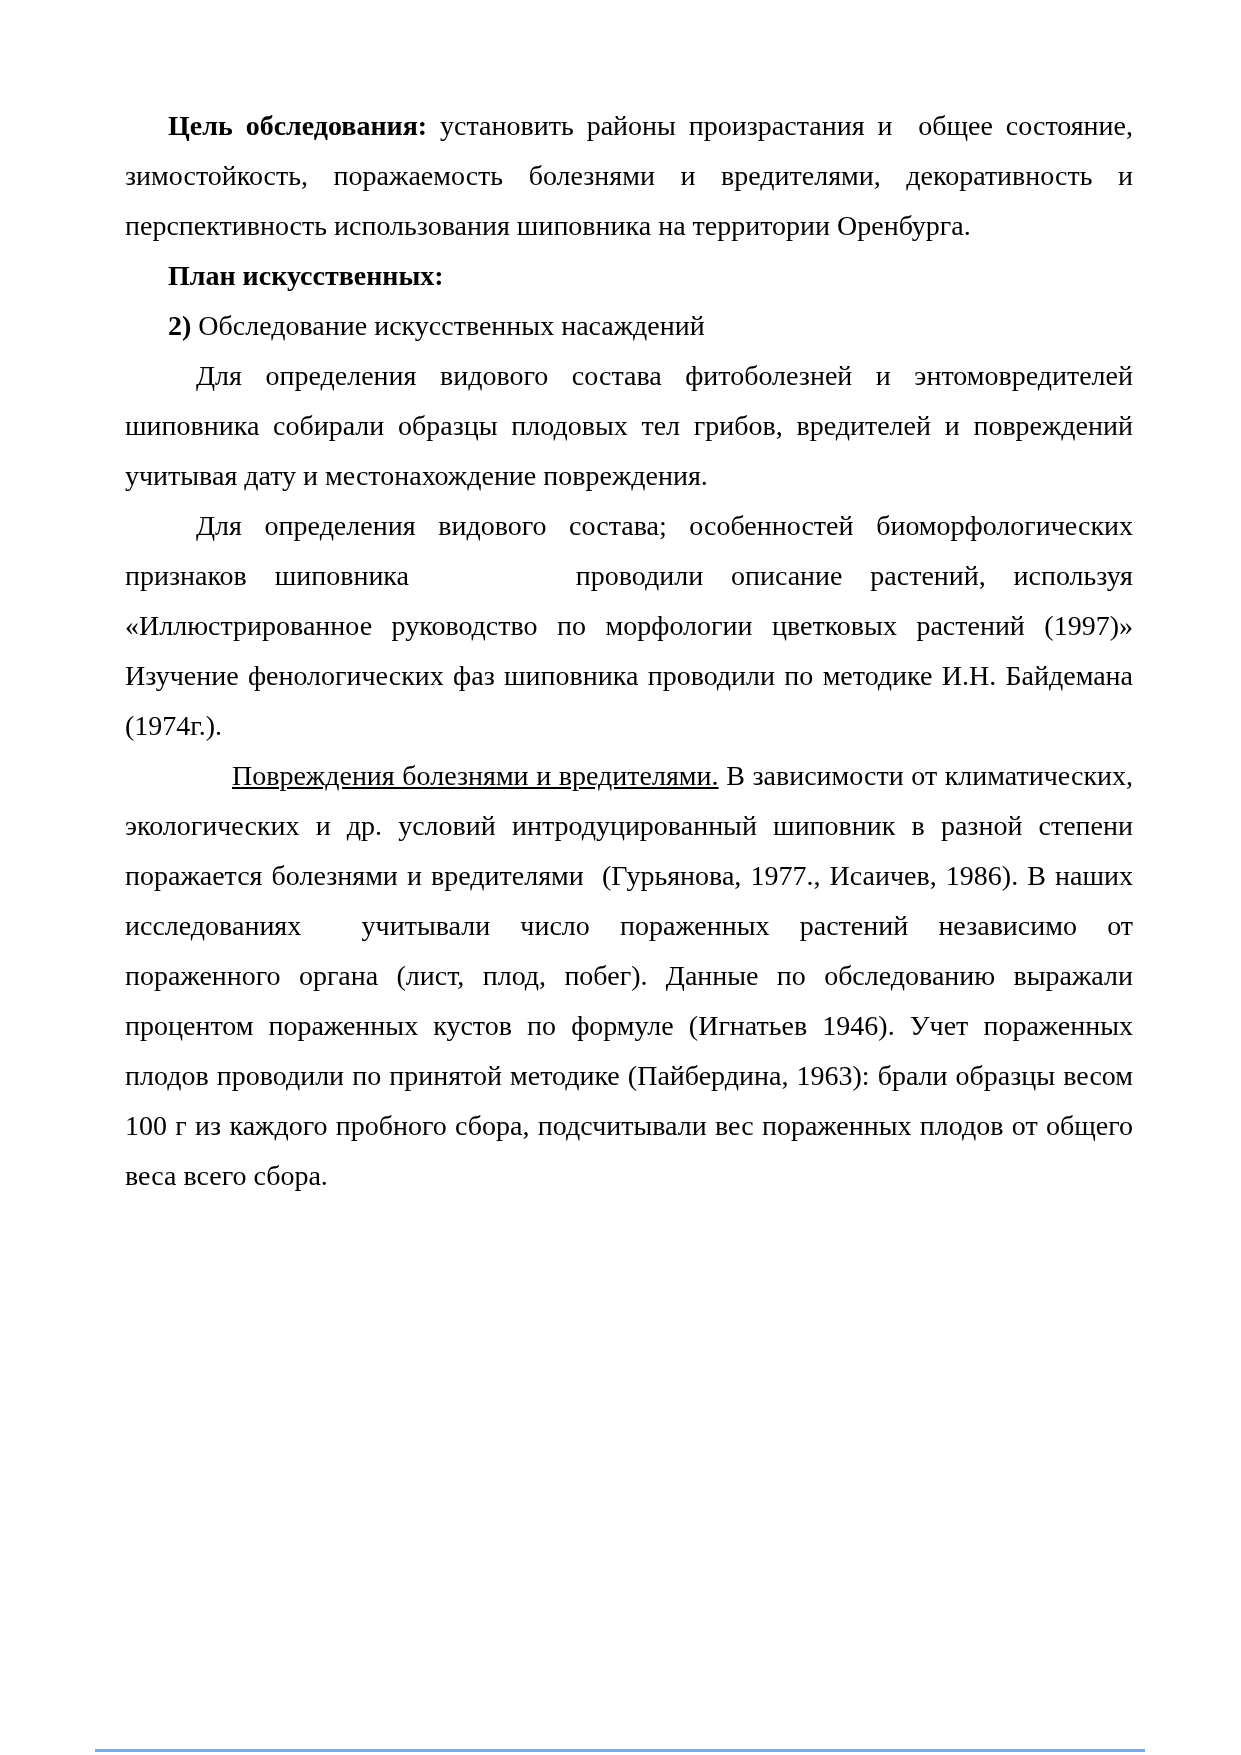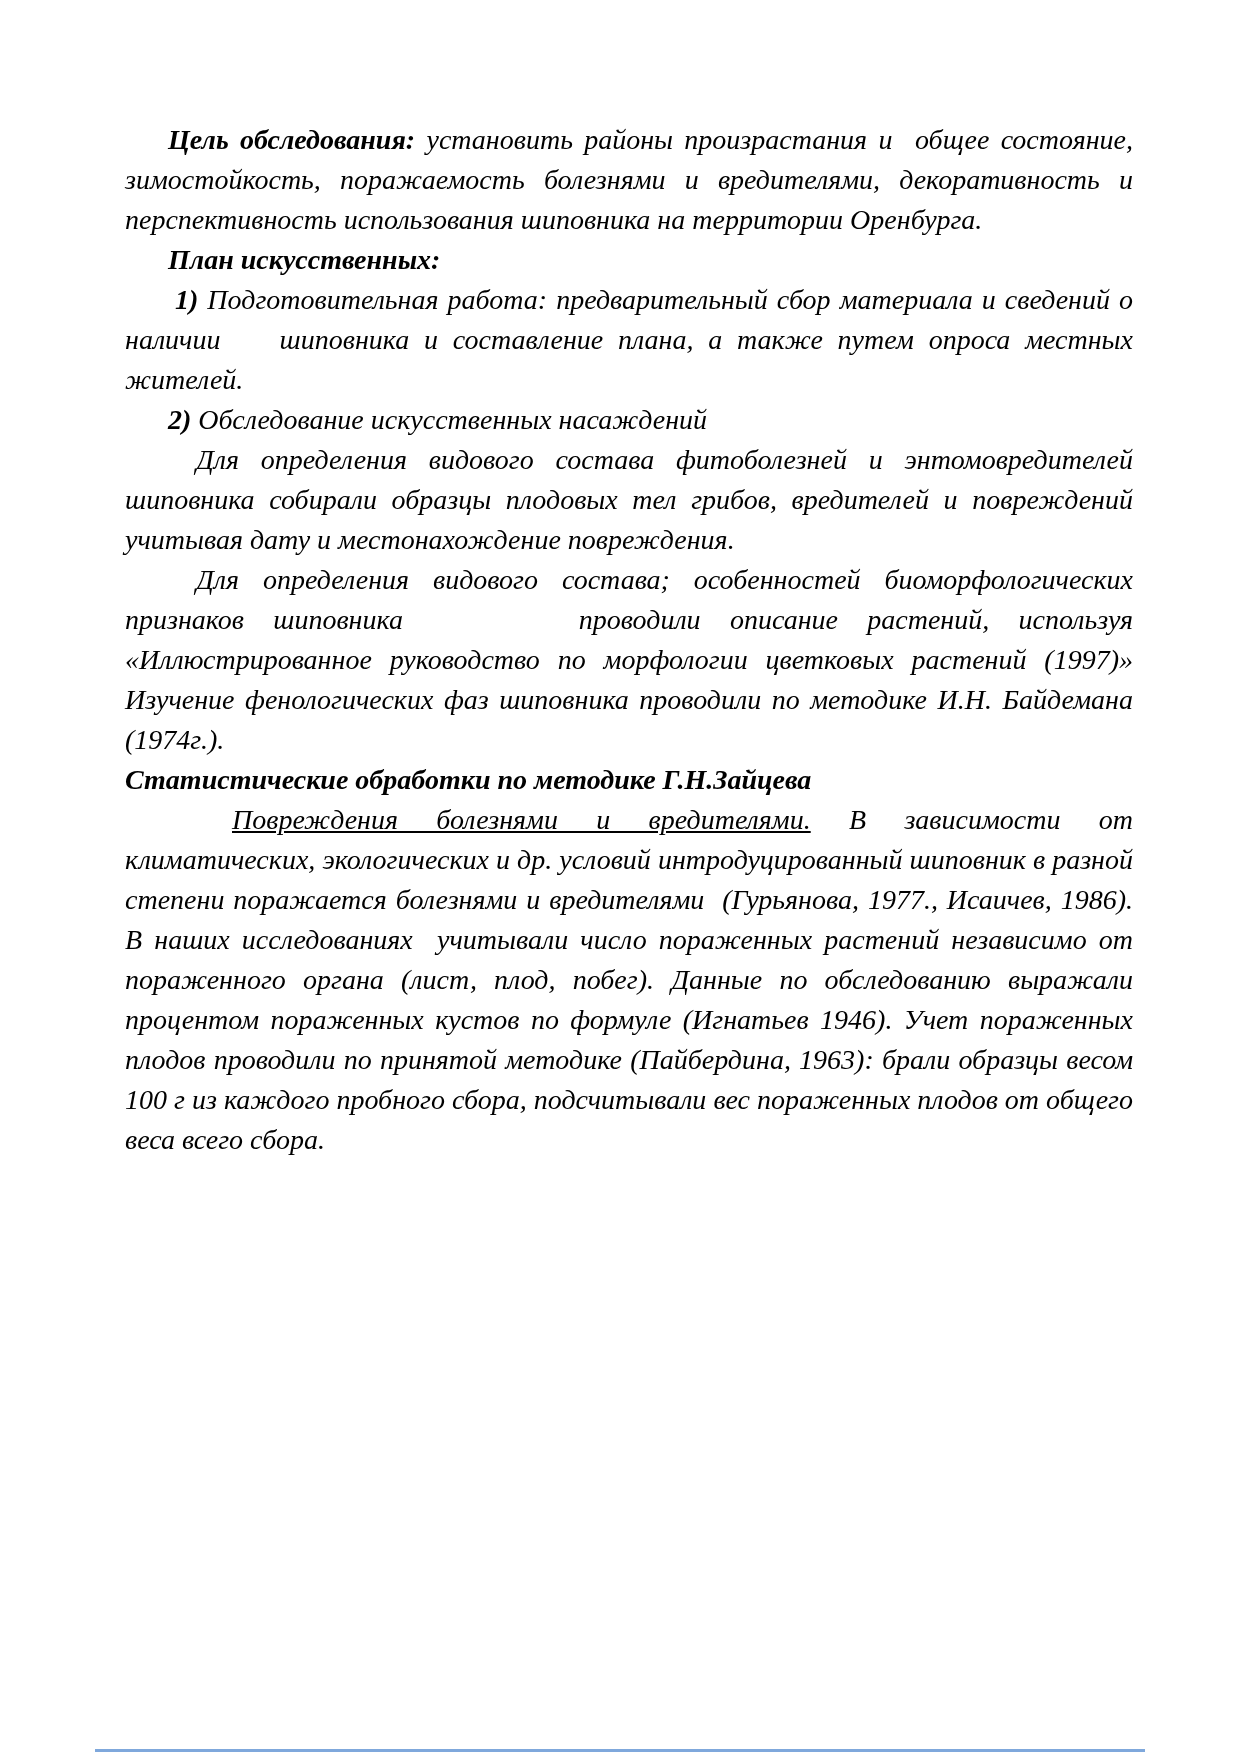--- a/index.html
+++ b/index.html
@@ -11,27 +11,26 @@
     position: relative;
     width: 1241px;
     height: 1755px;
     background: #ffffff;
     overflow: hidden;
     font-family: "Liberation Serif", "DejaVu Serif", serif;
     color: #000000;
   }
   .doc-body {
     position: absolute;
-    top: 120px;
+    top: 101px;
     left: 125px;
     width: 1008px;
     font-size: 28px;
-    line-height: 40px;
+    line-height: 50px;
     text-align: justify;
-    font-style: italic;
   }
   .doc-body p {
     margin: 0;
     padding: 0;
   }
   
   .ind-s  { text-indent: 43px; }   
   .ind-s2 { text-indent: 50px; }   
   .ind-l  { text-indent: 71px; }   
   .outdent { margin-left: -11px; text-indent: 0; }
@@ -48,21 +47,19 @@
     padding: 0;
   }
 </style>
 </head>
 <body>
 
 <div class="page" style="background: rgb(255, 255, 255); color: rgb(0, 0, 0);">
   <div class="doc-body" id="doc-body">
       <p class="ind-s"><span class="b">Цель обследования:</span><span> установить районы произрастания и&nbsp; общее состояние, зимостойкость, поражаемость болезнями и вредителями, декоративность и перспективность использования шиповника на территории Оренбурга.</span></p>
       <p class="ind-s"><span class="b">План искусственных:</span></p>
-      <p class="ind-s2"><span class="b">1)</span><span> Подготовительная работа: предварительный сбор материала и сведений о наличии&nbsp;&nbsp;&nbsp; шиповника и составление плана, а также путем опроса местных жителей.</span></p>
       <p class="ind-s"><span class="b">2)</span><span> Обследование искусственных насаждений</span></p>
       <p class="ind-l"><span>Для определения видового состава фитоболезней и энтомовредителей шиповника собирали образцы плодовых тел грибов, вредителей и повреждений учитывая дату и местонахождение повреждения.</span></p>
       <p class="ind-l"><span>Для определения видового состава; особенностей биоморфологических признаков шиповника&nbsp;&nbsp;&nbsp;&nbsp;&nbsp; проводили описание растений, используя «Иллюстрированное руководство по морфологии цветковых растений (1997)» Изучение фенологических фаз шиповника проводили по методике И.Н. Байдемана (1974г.).</span></p>
-      <p class="outdent"><span class="b">Статистические обработки по методике Г.Н.Зайцева</span></p>
       <p class="ind-l"><span class="u">Повреждения болезнями и вредителями.</span><span> В зависимости от климатических, экологических и др. условий интродуцированный шиповник в разной степени поражается болезнями и вредителями&nbsp; (Гурьянова, 1977., Исаичев, 1986). В наших исследованиях&nbsp; учитывали число пораженных растений независимо от пораженного органа (лист, плод, побег). Данные по обследованию выражали процентом пораженных кустов по формуле (Игнатьев 1946). Учет пораженных плодов проводили по принятой методике (Пайбердина, 1963): брали образцы весом 100 г из каждого пробного сбора, подсчитывали вес пораженных плодов от общего веса всего сбора.</span></p>
     </div>
   <hr class="bottom-rule" style="background: rgb(127, 168, 220);">
 </div>
 
 </body></html>

